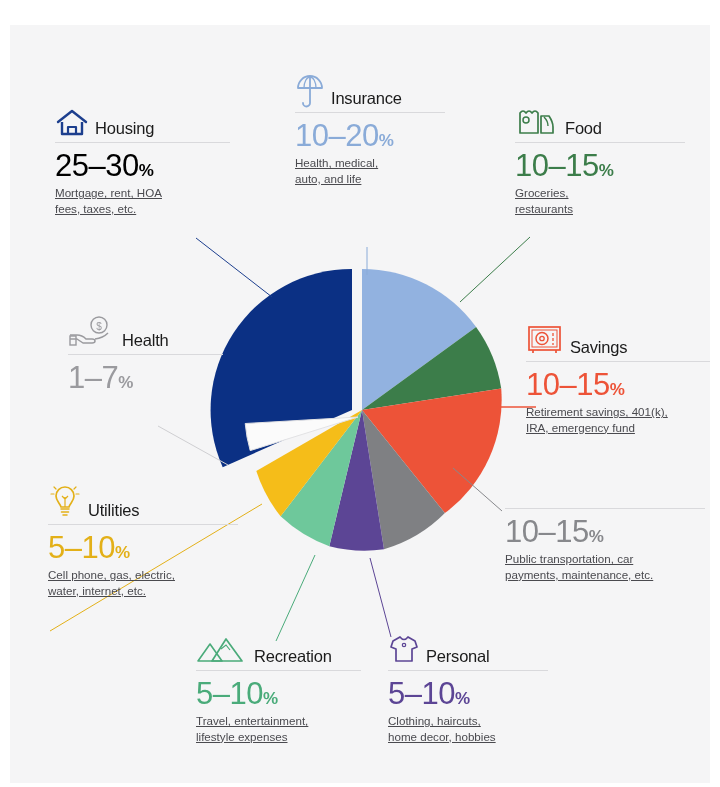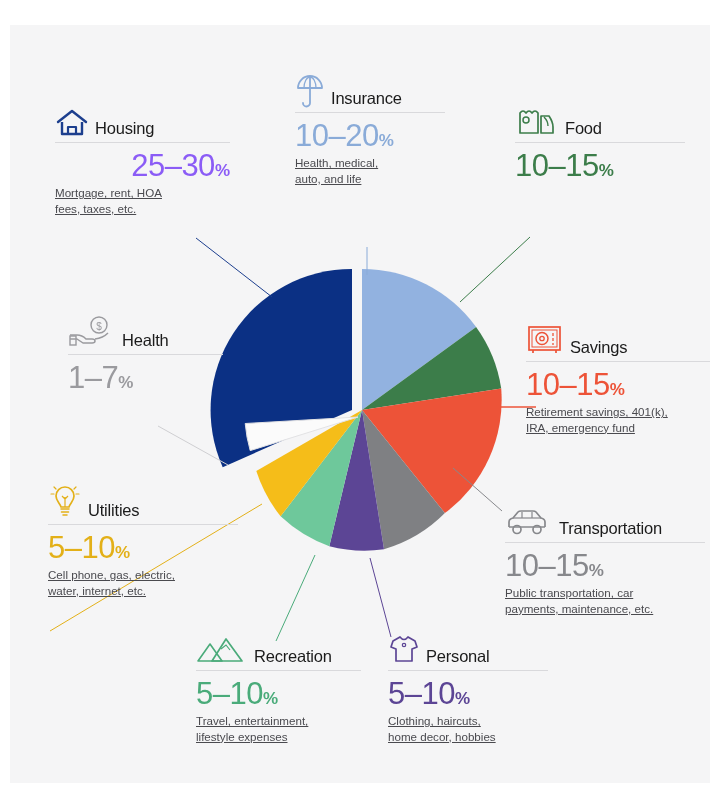--- a/index.html
+++ b/index.html
@@ -59,21 +59,21 @@
   <div class="item" style="left:45px;top:78px;width:175px;">
     <div class="hdr">
       <svg class="ico" width="34" height="30" viewBox="0 0 34 30">
         <path d="M3 15 L17 4 L31 15" fill="none" stroke="#1d3f8e" stroke-width="2.4" stroke-linejoin="round" stroke-linecap="round"></path>
         <path d="M7 15 V27 H27 V15" fill="none" stroke="#1d3f8e" stroke-width="2.4" stroke-linejoin="round"></path>
         <path d="M13 27 V20 H21 V27" fill="none" stroke="#1d3f8e" stroke-width="2.2" stroke-linejoin="round"></path>
       </svg>
       <span class="title">Housing</span>
     </div>
     <div class="rule"></div>
-    <div class="pct" style="color:#8b5cf6;text-align:right;">
+    <div class="pct" style="color:#000000;">
       <span>25–30</span><span class="sm">%</span>
     </div>
     <div class="desc">Mortgage, rent, HOA
 fees, taxes, etc.</div>
   </div>
 
   <div class="item" style="left:285px;top:48px;width:150px;">
     <div class="hdr">
       <svg class="ico" width="30" height="34" viewBox="0 0 30 34">
         <path d="M3 15 A12 12 0 0 1 27 15 Z" fill="none" stroke="#8aabd8" stroke-width="1.8" stroke-linejoin="round"></path>
@@ -97,20 +97,22 @@
         <circle cx="11" cy="15" r="3" fill="none" stroke="#3c7d4a" stroke-width="1.5"></circle>
         <path d="M26 11 h8 q4 6 4 11 v6 h-12 Z" fill="none" stroke="#3c7d4a" stroke-width="1.7" stroke-linejoin="round"></path>
         <path d="M29 12 q4 4 4 9" fill="none" stroke="#3c7d4a" stroke-width="1.4"></path>
       </svg>
       <span class="title">Food</span>
     </div>
     <div class="rule"></div>
     <div class="pct" style="color:#3c7d4a;">
       <span>10–15</span><span class="sm">%</span>
     </div>
+    <div class="desc">Groceries,
+restaurants</div>
   </div>
 
   <div class="item" style="left:516px;top:297px;width:192px;">
     <div class="hdr">
       <svg class="ico" width="38" height="32" viewBox="0 0 38 32">
         <rect x="3" y="3" width="31" height="23" fill="none" stroke="#ed5338" stroke-width="1.7"></rect>
         <rect x="6" y="6" width="25" height="17" fill="none" stroke="#ed5338" stroke-width="1"></rect>
         <circle cx="16" cy="14.5" r="6" fill="none" stroke="#ed5338" stroke-width="1.5"></circle>
         <circle cx="16" cy="14.5" r="2.2" fill="none" stroke="#ed5338" stroke-width="1.3"></circle>
         <path d="M27 9 v3 M27 14 v3 M27 19 v2" stroke="#ed5338" stroke-width="1.3"></path>
@@ -120,31 +122,20 @@
     </div>
     <div class="rule"></div>
     <div class="pct" style="color:#ed5338;">
       <span>10–15</span><span class="sm">%</span>
     </div>
     <div class="desc">Retirement savings, 401(k),
 IRA, emergency fund</div>
   </div>
 
   <div class="item" style="left:495px;top:478px;width:200px;">
-    <div class="hdr">
-      <svg class="ico" width="48" height="30" viewBox="0 0 48 30">
-        <path d="M4 20 V15 q0-3 4-4 l5-6 q1-1 3-1 h12 q2 0 3 1 l5 6 q4 1 4 4 v5" fill="none" stroke="#87888c" stroke-width="1.7" stroke-linejoin="round"></path>
-        <path d="M4 20 h36" stroke="#87888c" stroke-width="1.7"></path>
-        <path d="M8 11 h28" stroke="#87888c" stroke-width="1.2"></path>
-        <path d="M17 5 v6 M27 5 v6" stroke="#87888c" stroke-width="1.2"></path>
-        <circle cx="12" cy="22.5" r="4" fill="none" stroke="#87888c" stroke-width="1.7"></circle>
-        <circle cx="32" cy="22.5" r="4" fill="none" stroke="#87888c" stroke-width="1.7"></circle>
-      </svg>
-      <span class="title">Transportation</span>
-    </div>
     <div class="rule"></div>
     <div class="pct" style="color:#87888c;">
       <span>10–15</span><span class="sm">%</span>
     </div>
     <div class="desc">Public transportation, car
 payments, maintenance, etc.</div>
   </div>
 
   <div class="item" style="left:378px;top:606px;width:160px;">
     <div class="hdr">

